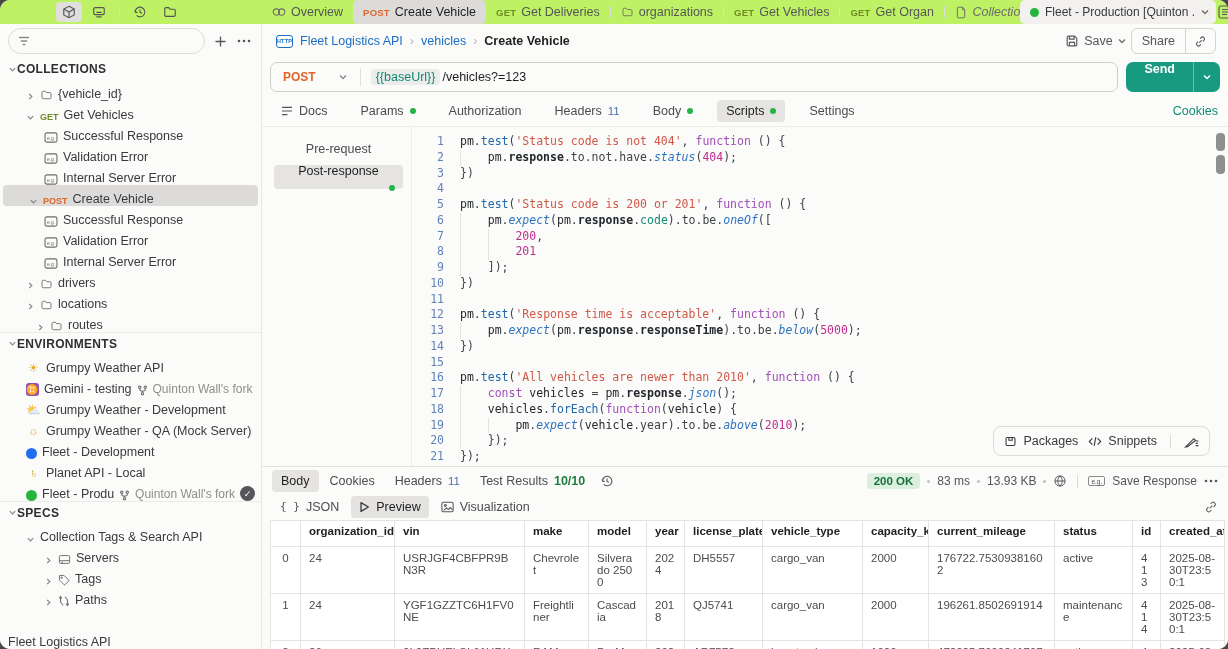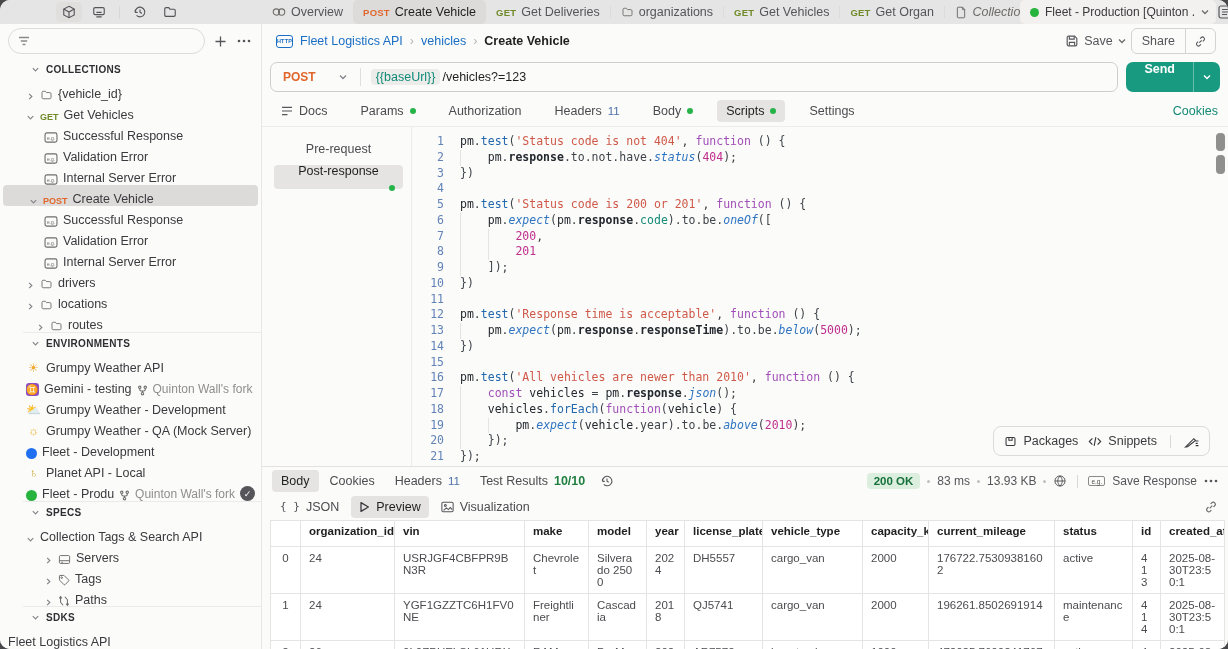--- a/index.html
+++ b/index.html
@@ -3,21 +3,21 @@
 <meta charset="utf-8">
 <style>
   html,body{margin:0;padding:0;background:#48484a;font-family:"Liberation Sans",sans-serif;}
   *{box-sizing:border-box;}
   .window{position:relative;width:1228px;height:649px;background:#fbfbfa;border-radius:10px;overflow:hidden;
           font-size:12.5px;color:#1f1f1f;}
   svg{display:block;}
   .ico{display:inline-flex;align-items:center;justify-content:center;flex:none;}
 
   
-  .hdr{height:24px;display:flex;align-items:center;background:#e5e5e5;}
+  .hdr{height:24px;display:flex;align-items:center;background:#bef264;}
   .hdr-left{width:262px;display:flex;align-items:center;gap:4px;padding-left:56px;flex:none;}
   .hdr-iconbtn{width:26px;height:20px;border-radius:4px;display:flex;align-items:center;justify-content:center;color:#55555a;}
   .hdr-iconbtn.active{background:#e0dfdd;}
   .vdiv{width:1px;height:13px;background:#d9d8d6;margin:0 3px;flex:none;}
   .tabstrip{flex:1;display:flex;align-items:center;height:24px;min-width:0;overflow:hidden;}
   .tab{display:flex;align-items:center;gap:5px;height:24px;padding:0 10px;color:#55555a;white-space:nowrap;flex:none;}
   .tab.active{background:#dcdbda;border-radius:5px;color:#1f1f1f;}
   .tab .m{font-size:9.5px;font-weight:700;letter-spacing:.2px;}
   .m-get{color:#6f8a26;}
   .m-post{color:#e0662b;}
@@ -34,21 +34,21 @@
   .sidebar{width:262px;flex:none;border-right:1px solid #e8e7e5;display:flex;flex-direction:column;background:#fbfbfa;}
   .main{flex:1;min-width:0;display:flex;flex-direction:column;}
 
   
   .side-search-row{height:34px;display:flex;align-items:center;gap:6px;padding:0 8px;flex:none;}
   .search-box{flex:1;height:26px;border:1px solid #dddcda;border-radius:14px;display:flex;align-items:center;padding:0 9px;background:#fbfbfa;color:#7a7a78;}
   .search-box input{border:0;outline:0;background:transparent;flex:1;font:inherit;min-width:0;}
   .side-btn{width:22px;height:22px;display:flex;align-items:center;justify-content:center;color:#55555a;border-radius:4px;}
   .tree{flex:1;display:flex;flex-direction:column;min-height:0;}
   .tree-scroll{flex:1;overflow:hidden;}
-  .sec-h{display:flex;align-items:center;gap:6px;height:22px;padding:0 8px;font-size:10px;font-weight:700;letter-spacing:.3px;color:#2f2f33;margin-left:23px;}
+  .sec-h{display:flex;align-items:center;gap:0;height:22px;padding:0 8px;font-size:12px;font-weight:700;letter-spacing:.3px;color:#2f2f33;}
   .sec-h.bordered{border-top:1px solid #ecebe9;}
   .trow{display:flex;align-items:flex-end;gap:5px;height:21px;padding-right:6px;color:#3a3a3e;white-space:nowrap;overflow:hidden;}
   .trow.selected{background:#dcdbd9;border-radius:4px;margin:0 3px;}
   .trow .meth{font-size:9px;font-weight:700;flex:none;}
   .trow .chev{color:#85848a;flex:none;}
   .trow .lab{overflow:hidden;text-overflow:clip;}
   .fork-lab{color:#8f8e8c;font-size:12px;}
   .emoji{width:15px;text-align:center;flex:none;font-size:12px;}
   .cdot{width:11px;height:11px;border-radius:50%;flex:none;}
   .checkb{margin-left:auto;flex:none;width:15px;height:15px;border-radius:50%;background:#55555a;color:#fff;
@@ -499,28 +499,20 @@
               <span class="ico">
                 <svg width="12" height="12" viewBox="0 0 14 14" fill="none" stroke="#6d6c6a" stroke-width="1.2">
                   <path d="M3 2v6.5M3 8.5 6 12M11 12V5.5M11 5.5 8 2"></path>
                   <path d="m1.5 4 1.5-2L4.5 4M9.5 10l1.5 2 1.5-2"></path>
                 </svg>
               </span>
               <span class="lab">Paths</span>
             </div>
           </div>
         <div id="tree-sdks">
-            <div class="sec-h bordered">
-    <span class="chev ico">
-                <svg width="9" height="9" viewBox="0 0 10 10" fill="none" stroke="#85848a" stroke-width="1.3">
-                  <path d="m2 3.5 3 3 3-3"></path>
-                </svg>
-              </span>
-    <span>SDKS</span>
-            </div>
             <div class="trow" style="padding-left:8px">
               <span class="lab">Fleet Logistics API</span>
             </div>
           </div>
       </div>
     </div>
 
     <div class="main">
 
       <div class="toolbar">

